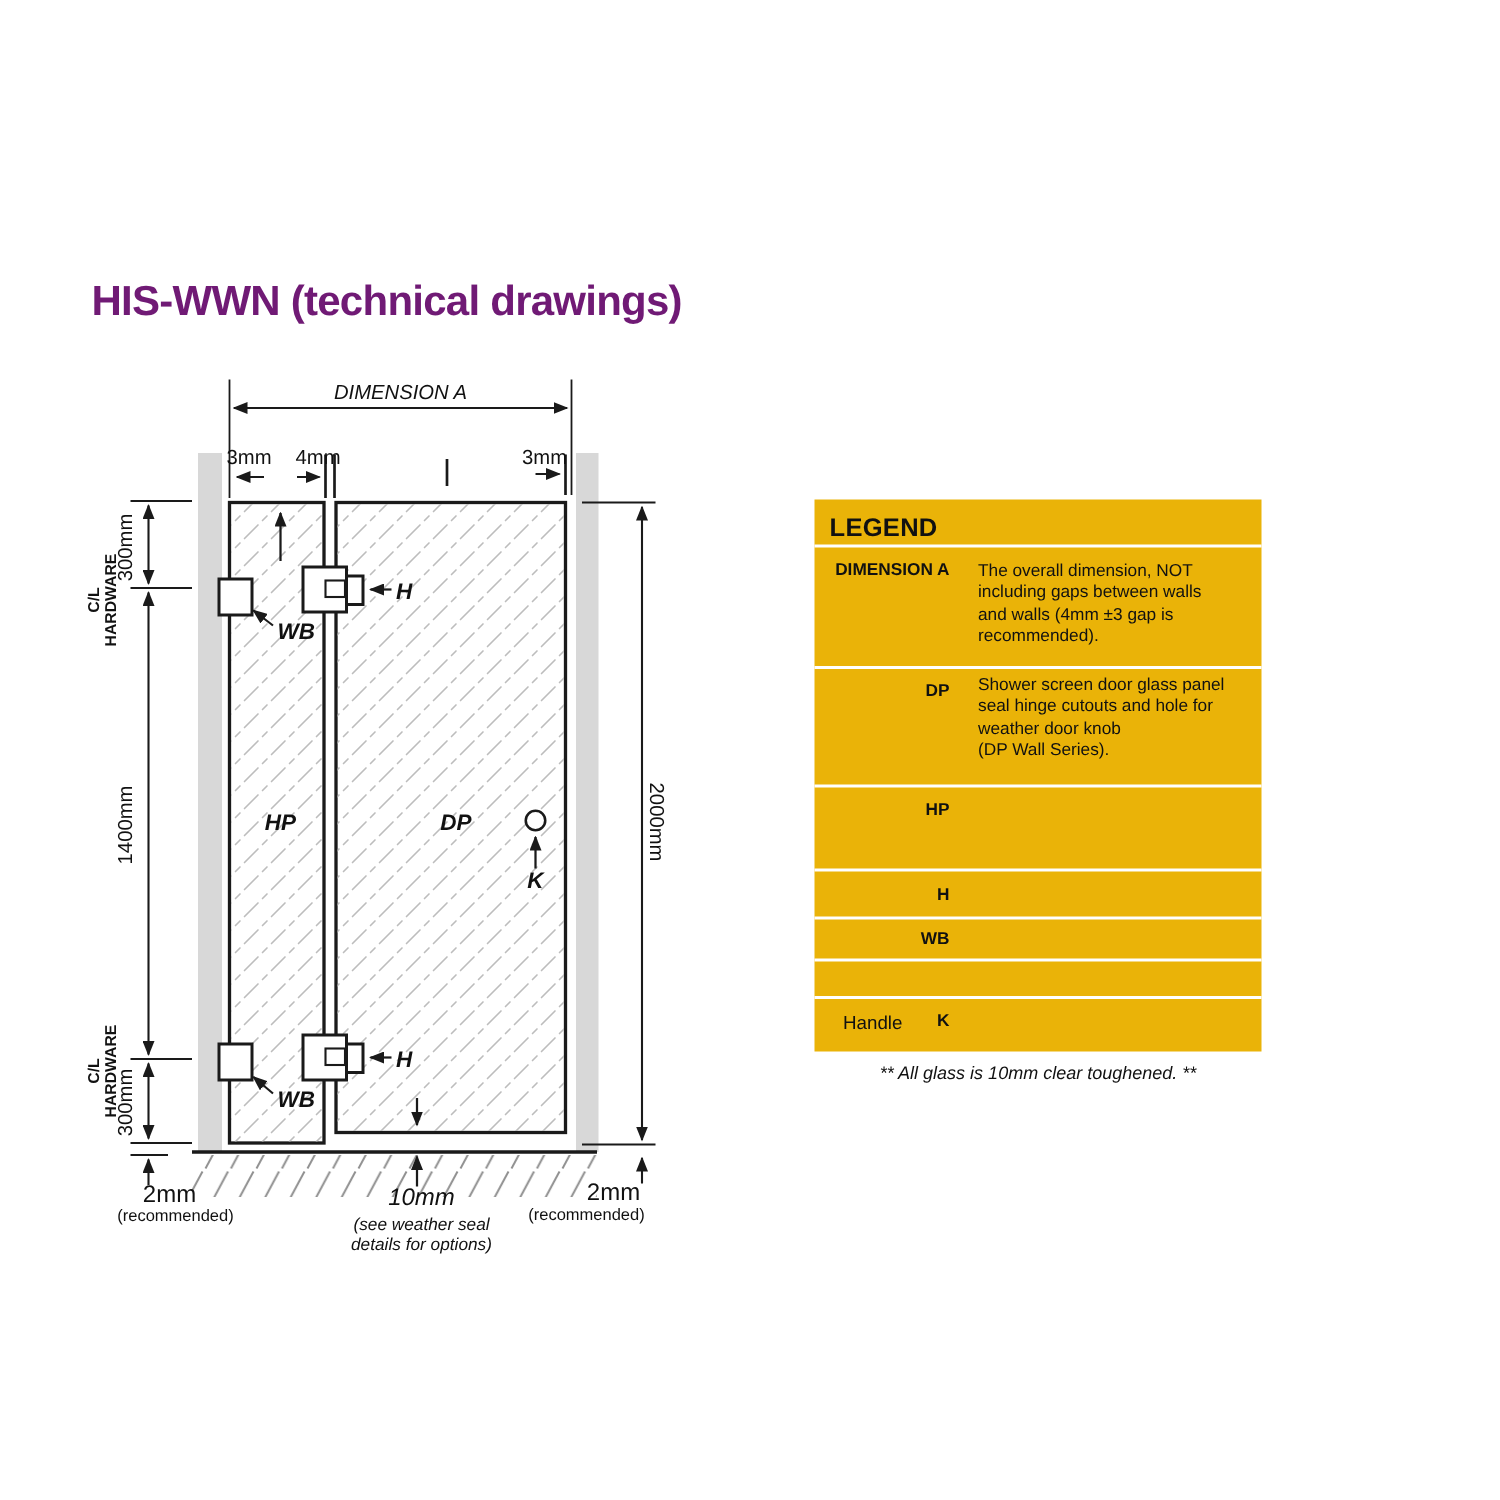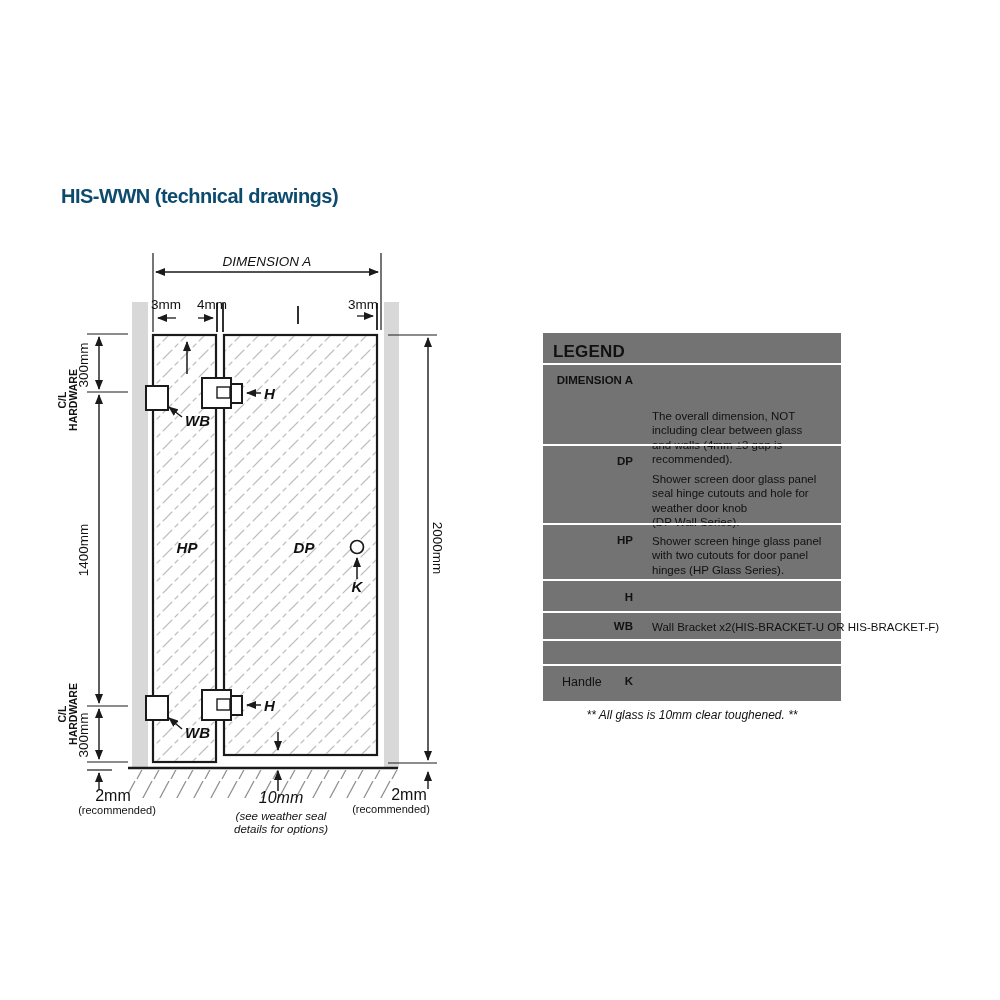--- a/index.html
+++ b/index.html
@@ -1,32 +1,32 @@
 <!DOCTYPE html>
 <html><head>
 <meta charset="utf-8">
 <style>
   html,body{margin:0;padding:0;background:#fff;}
   .page{position:relative;width:1000px;height:1000px;background:#fff;overflow:hidden;
         font-family:"Liberation Sans",sans-serif;color:#111;}
-  .title{position:absolute;left:61px;top:186px;margin:0;font-size:20px;font-weight:bold;
-         letter-spacing:-0.5px;line-height:1.05;color:#0c4a6e;}
+  .title{position:absolute;left:61px;top:186px;margin:0;font-size:28px;font-weight:bold;
+         letter-spacing:-0.5px;line-height:1.05;color:#701a75;}
   svg.drawing{position:absolute;left:0;top:0;}
   
   .dimtxt{font-size:13.5px;fill:#111;}
   .dimtxt-i{font-size:13.5px;font-style:italic;fill:#111;}
   .rottxt{font-size:13.5px;fill:#111;}
   .cltxt{font-size:10.5px;font-weight:bold;fill:#111;}
   .lbl{font-size:15px;font-weight:bold;font-style:italic;fill:#111;}
   .big{font-size:16px;fill:#111;}
   .big-i{font-size:16px;font-style:italic;fill:#111;}
   .small{font-size:11px;fill:#111;}
   .small-i{font-size:11.5px;font-style:italic;fill:#111;}
   
-  .legend{position:absolute;left:543px;top:333px;width:298px;background:#737373;}
+  .legend{position:absolute;left:543px;top:333px;width:298px;background:#eab308;}
   .lg-header{height:30px;box-sizing:border-box;padding:9px 0 0 10px;
              font-size:17px;font-weight:bold;letter-spacing:0.2px;}
   .lg-row{position:relative;border-top:2px solid #fff;box-sizing:border-box;}
   .lg-term{position:absolute;left:0;width:90px;text-align:right;
            font-weight:bold;font-size:11.5px;}
   .lg-desc{margin-left:109px;font-size:11.5px;line-height:14.4px;}
   .nowrap{white-space:nowrap;}
   .lg-foot{position:absolute;left:543px;top:708px;width:298px;text-align:center;
            font-style:italic;font-size:12px;}
 </style>
@@ -166,56 +166,48 @@
     <text class="small-i" x="281" y="833" text-anchor="middle">details for options)</text>
     <text class="big" x="409" y="800" text-anchor="middle">2mm</text>
     <text class="small" x="391" y="813" text-anchor="middle">(recommended)</text>
   </svg>
 
   <div class="legend">
     <div class="lg-header">LEGEND</div>
 
     <div class="lg-row" style="height:81px;">
       <div class="lg-term" style="top:9px;">DIMENSION A</div>
-      <div class="lg-desc" style="padding-top:9px;margin-top:35px;">
+      <div class="lg-desc" style="padding-top:9px;">
         <div>The overall dimension, NOT</div>
-        <div>including clear between glass</div>
+        <div>including gaps between walls</div>
         <div>and walls (4mm ±3 gap is</div>
         <div>recommended).</div>
       </div>
     </div>
 
     <div class="lg-row" style="height:79px;">
       <div class="lg-term" style="top:9px;">DP</div>
-      <div class="lg-desc" style="padding-top:26px;">
+      <div class="lg-desc" style="padding-top:4px;">
         <div>Shower screen door glass panel</div>
         <div>seal hinge cutouts and hole for</div>
         <div>weather door knob</div>
         <div>(DP Wall Series).</div>
       </div>
     </div>
 
     <div class="lg-row" style="height:56px;">
       <div class="lg-term" style="top:9px;">HP</div>
-      <div class="lg-desc" style="padding-top:9px;">
-        <div>Shower screen hinge glass panel</div>
-        <div>with two cutouts for door panel</div>
-        <div>hinges (HP Glass Series).</div>
-      </div>
     </div>
 
     <div class="lg-row" style="height:32px;">
       <div class="lg-term" style="top:10px;">H</div>
     </div>
 
     <div class="lg-row" style="height:28px;">
       <div class="lg-term" style="top:7px;">WB</div>
-      <div class="lg-desc nowrap" style="padding-top:7px;">
-        <div>Wall Bracket x2(HIS-BRACKET-U OR HIS-BRACKET-F)</div>
-      </div>
     </div>
 
     <div class="lg-row" style="height:25px;">
       <div class="lg-term" style="top:6px;"></div>
     </div>
 
     <div class="lg-row" style="height:37px;">
       <div class="lg-term" style="top:9px;">K</div>
       <div class="lg-desc" style="padding-top:9px;font-size:12.5px;margin-left:19px;">
         <div>Handle</div>

